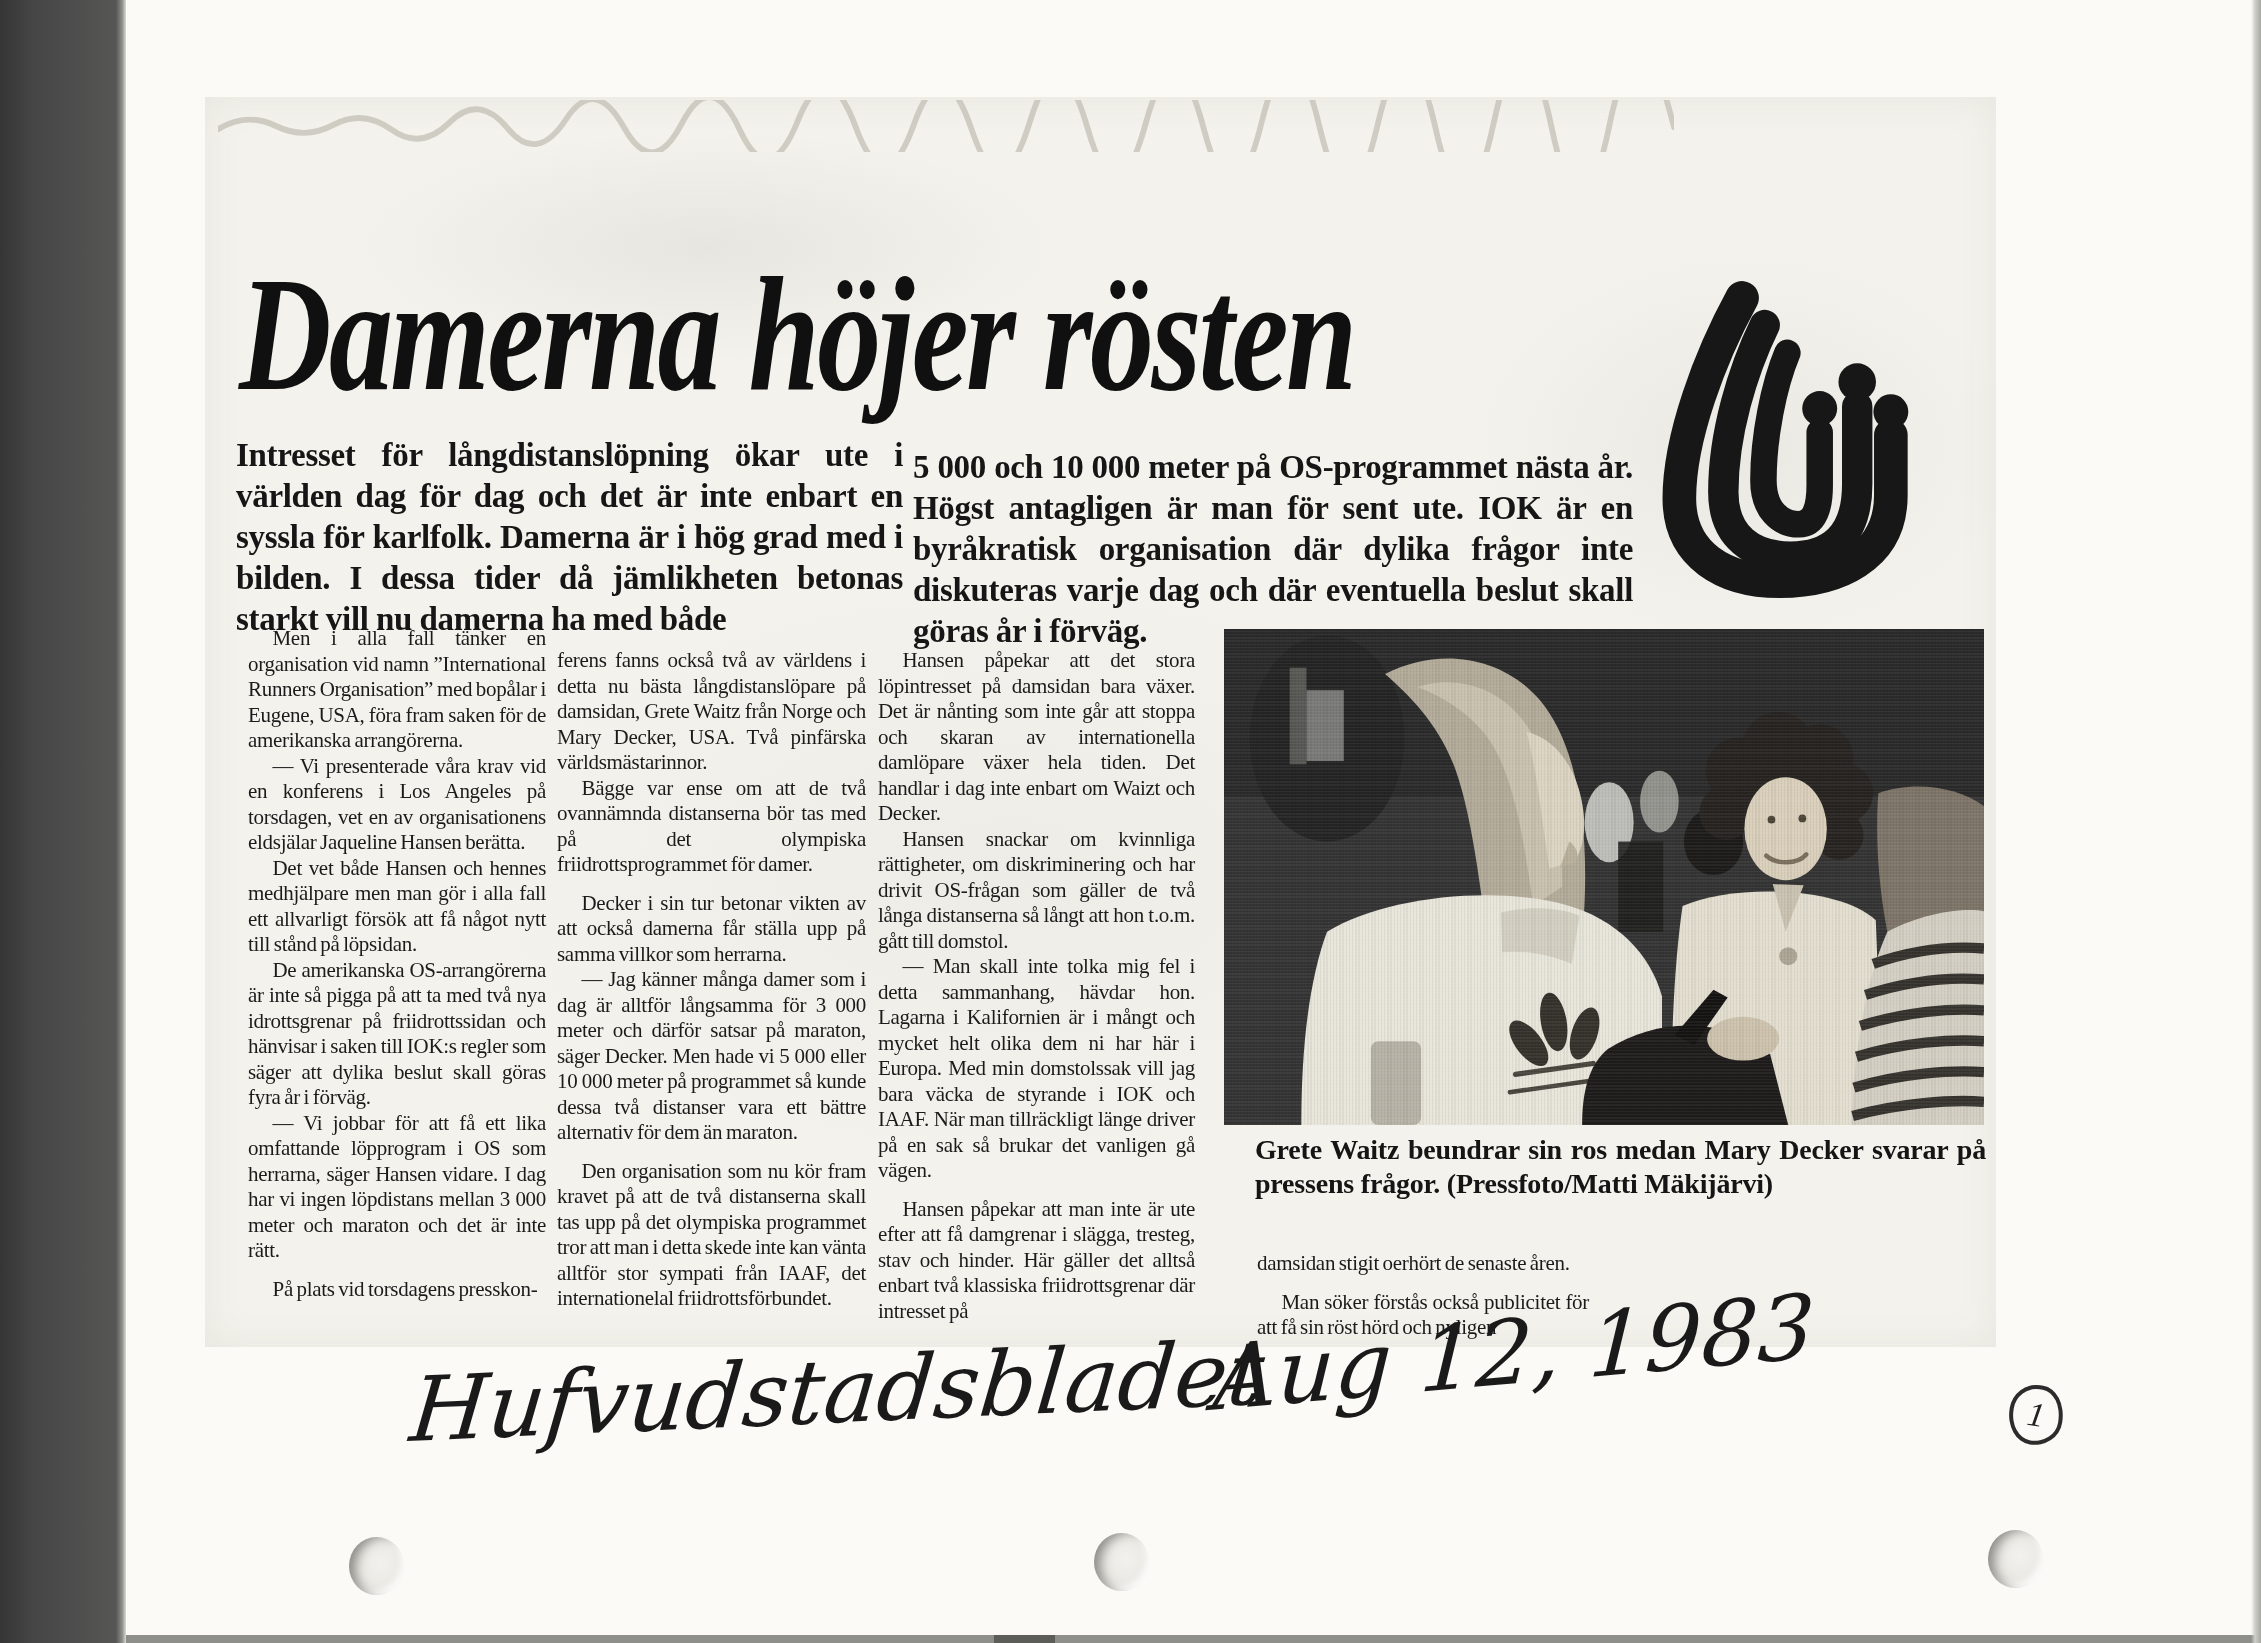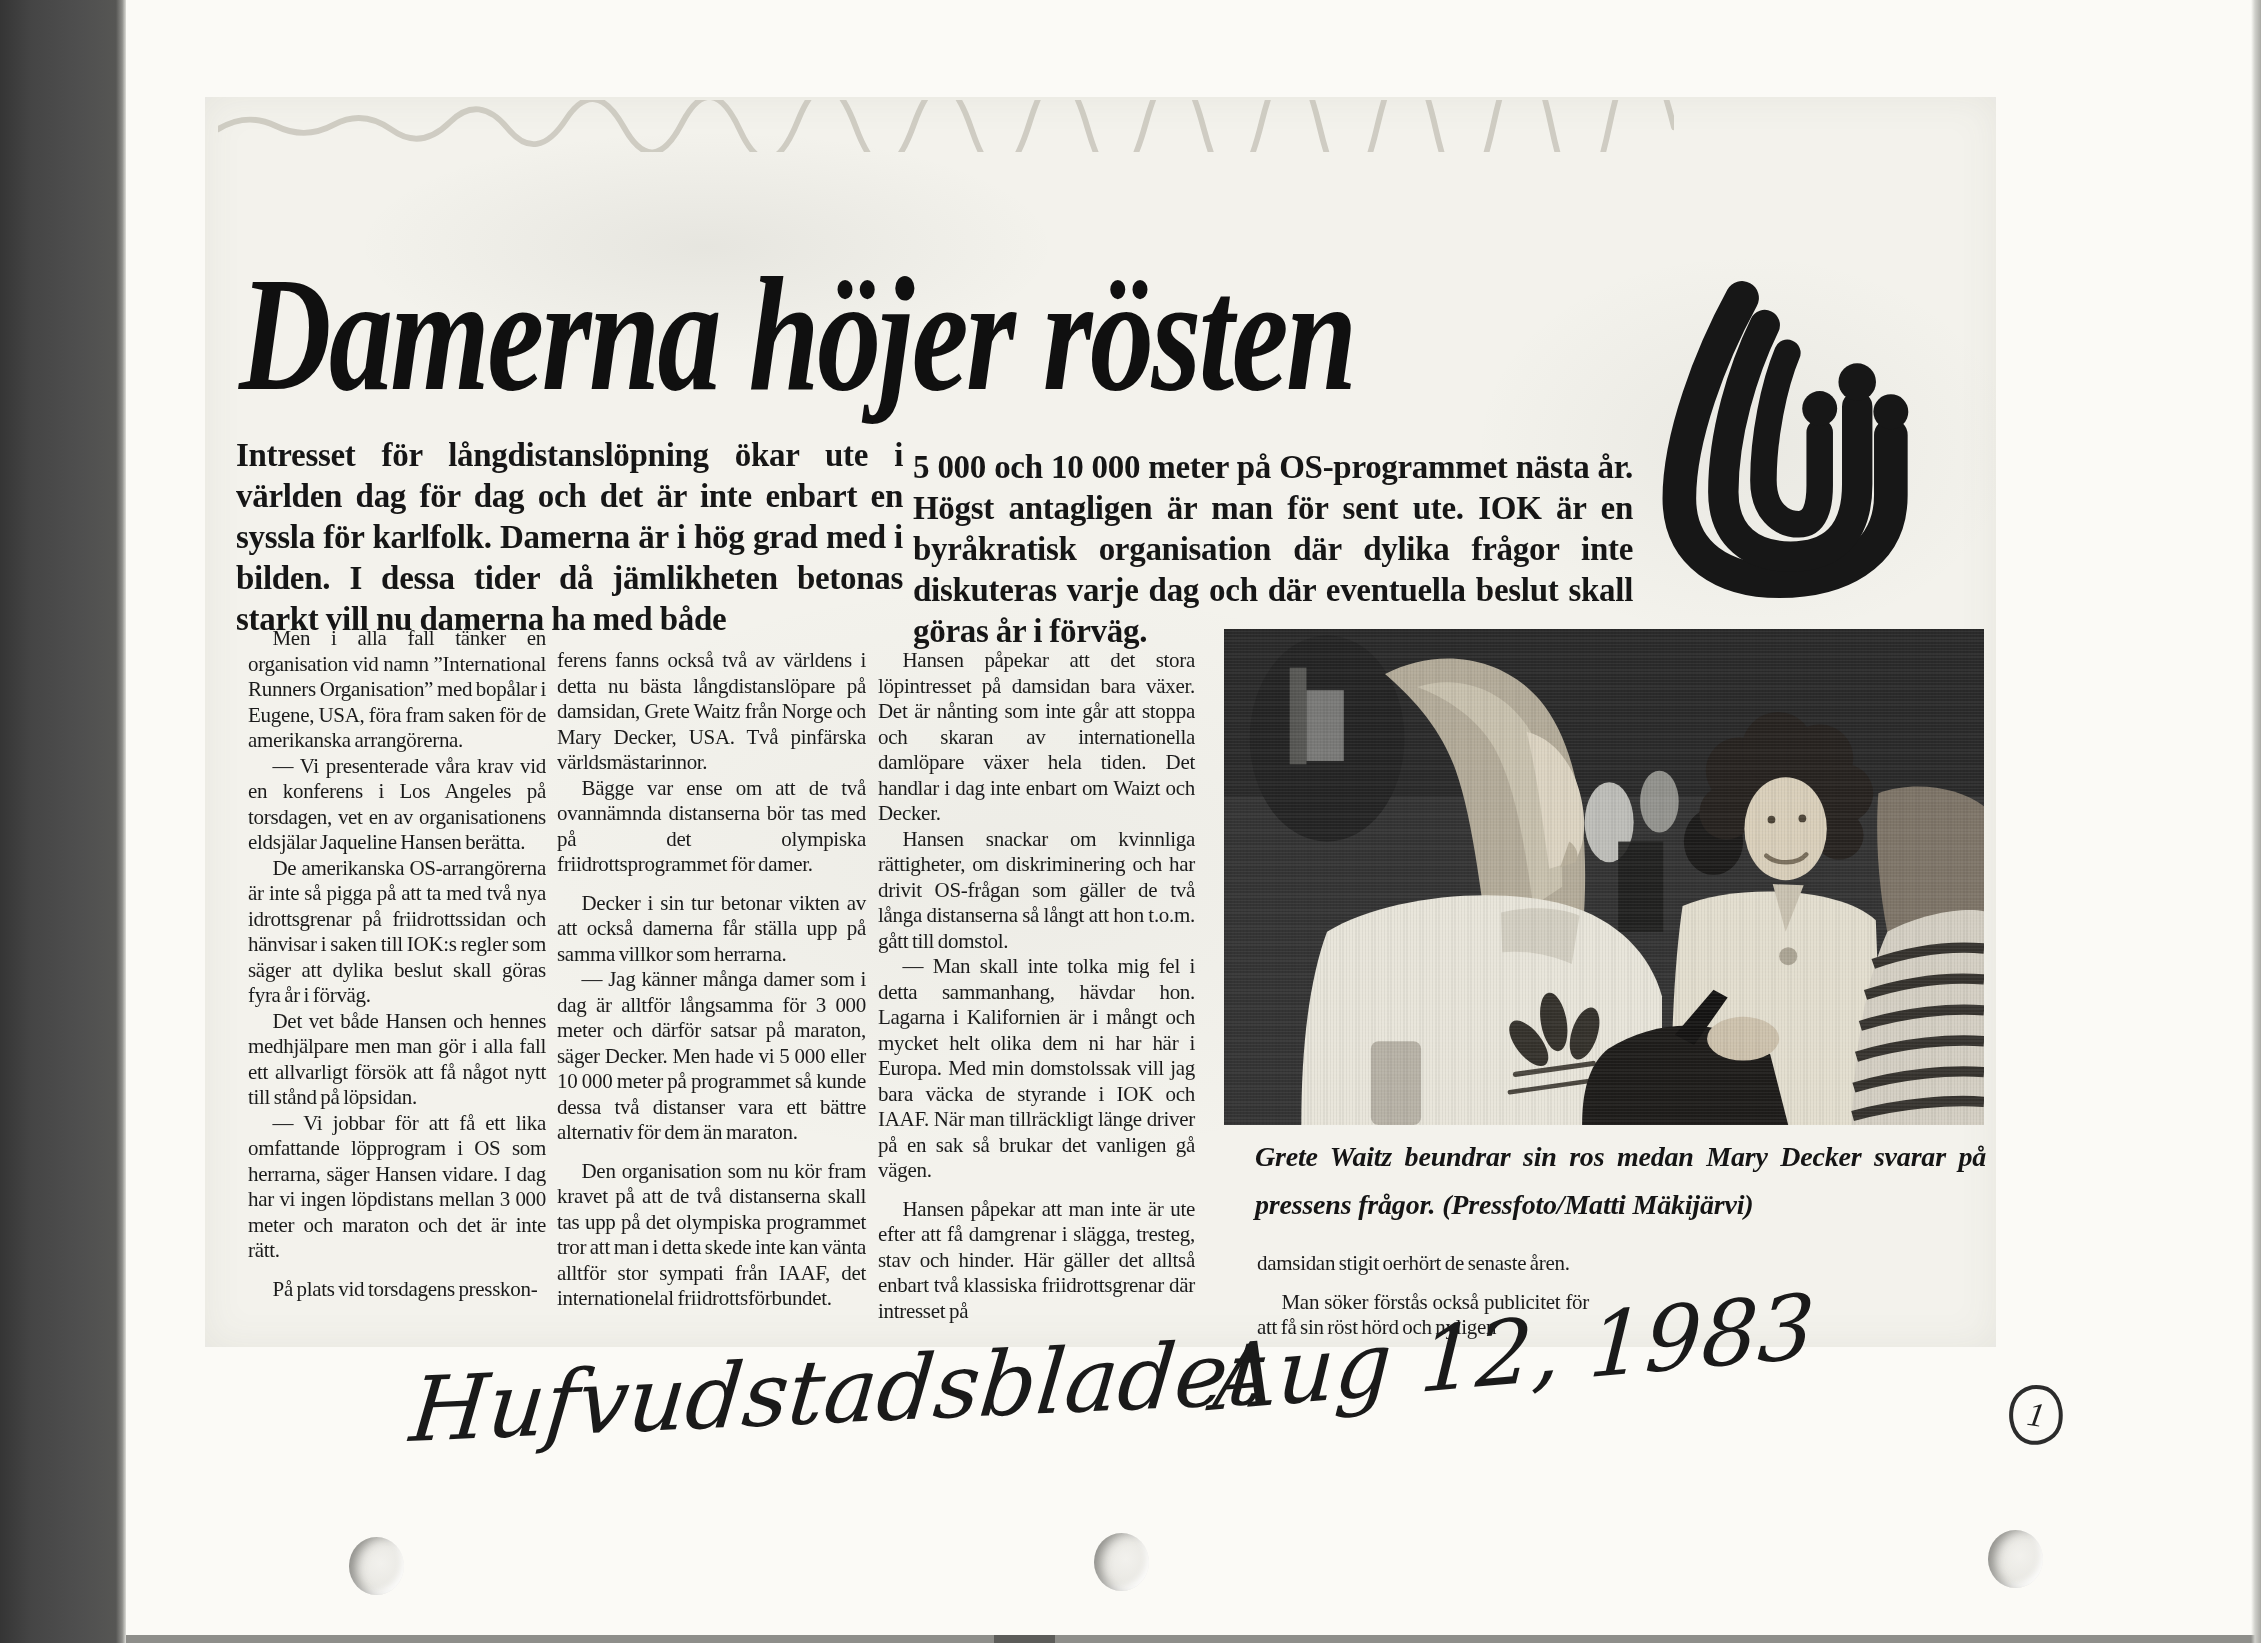--- a/index.html
+++ b/index.html
@@ -42,22 +42,22 @@
   .col p.sp{margin-top:13px;}
   #col1{left:43px;top:529px;width:298px;}
   #col2{left:352px;top:551px;width:309px;}
   #col3{left:673px;top:551px;width:317px;}
   
   #photo{position:absolute;left:1019px;top:532px;width:760px;height:496px;background:#343434;}
   #photo:after{content:"";position:absolute;left:0;top:0;right:0;bottom:0;pointer-events:none;
     background:repeating-linear-gradient(0deg,rgba(255,255,255,.05) 0 1.3px,transparent 1.3px 3.2px),
                repeating-linear-gradient(90deg,rgba(0,0,0,.05) 0 1.3px,transparent 1.3px 3.2px);}
   #photo svg{display:block;width:100%;height:100%;}
-  #caption{position:absolute;left:1050px;top:1036px;width:731px;font-size:28px;line-height:48px;
-    font-weight:bold;font-style:italic;text-align:justify;color:#151515;letter-spacing:-0.2px;}
+  #caption{position:absolute;left:1050px;top:1036px;width:731px;font-size:28px;line-height:34px;
+    font-weight:bold;text-align:justify;color:#151515;letter-spacing:-0.2px;}
   
   #bcol-left{left:1052px;top:1110px;width:332px;margin-top:44px;}
   #bcol-right{left:1422px;top:1110px;width:358px;}
   .signature{text-align:right;padding-right:42px;font-weight:bold;font-style:italic;font-size:24.5px;margin-top:3.9px;}
   
   .handwriting{position:absolute;font-style:italic;font-family:"DejaVu Serif",serif;color:#1a1a1a;
     white-space:nowrap;transform-origin:left bottom;}
   #hw-pub{left:406px;top:1358px;font-size:89px;transform:rotate(-2.5deg) skewX(-8deg);}
   #hw-date{left:1211px;top:1327px;font-size:89px;transform:rotate(-5deg) skewX(-8deg);}
   
@@ -99,22 +99,22 @@
       <g fill="#171717">
         <circle cx="267" cy="211" r="27"></circle>
         <circle cx="325" cy="170" r="29"></circle>
         <circle cx="377" cy="216" r="27"></circle>
       </g>
     </svg>
 
     <div class="col" id="col1">
       <p>Men i alla fall tänker en organisation vid namn ”International Runners Organisation” med bopålar i Eugene, USA, föra fram saken för de amerikanska arrangörerna.</p>
       <p>— Vi presenterade våra krav vid en konferens i Los Angeles på torsdagen, vet en av organisationens eldsjälar Jaqueline Hansen berätta.</p>
+      <p>Det vet både Hansen och hennes medhjälpare men man gör i alla fall ett allvarligt försök att få något nytt till stånd på löpsidan.</p>
       <p>De amerikanska OS-arrangörerna är inte så pigga på att ta med två nya idrottsgrenar på friidrottssidan och hänvisar i saken till IOK:s regler som säger att dylika beslut skall göras fyra år i förväg.</p>
-      <p>Det vet både Hansen och hennes medhjälpare men man gör i alla fall ett allvarligt försök att få något nytt till stånd på löpsidan.</p>
       <p>— Vi jobbar för att få ett lika omfattande löpprogram i OS som herrarna, säger Hansen vidare. I dag har vi ingen löpdistans mellan 3 000 meter och maraton och det är inte rätt.</p>
       <p class="sp">På plats vid torsdagens presskon-</p>
     </div>
 
     <div class="col" id="col2">
       <p class="noind">ferens fanns också två av världens i detta nu bästa långdistanslöpare på damsidan, Grete Waitz från Norge och Mary Decker, USA. Två pinfärska världsmästarinnor.</p>
       <p>Bägge var ense om att de två ovannämnda distanserna bör tas med på det olympiska friidrottsprogrammet för damer.</p>
       <p class="sp">Decker i sin tur betonar vikten av att också damerna får ställa upp på samma villkor som herrarna.</p>
       <p>— Jag känner många damer som i dag är alltför långsamma för 3 000 meter och därför satsar på maraton, säger Decker. Men hade vi 5 000 eller 10 000 meter på programmet så kunde dessa två distanser vara ett bättre alternativ för dem än maraton.</p>
       <p class="sp">Den organisation som nu kör fram kravet på att de två distanserna skall tas upp på det olympiska programmet tror att man i detta skede inte kan vänta alltför stor sympati från IAAF, det internationelal friidrottsförbundet.</p>

